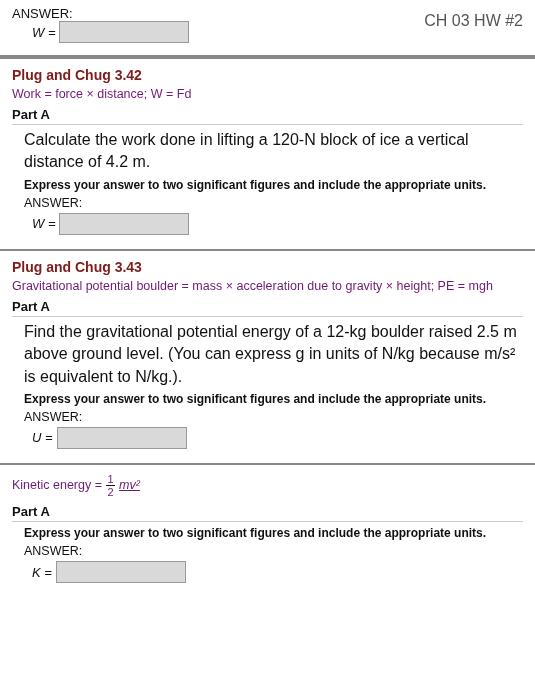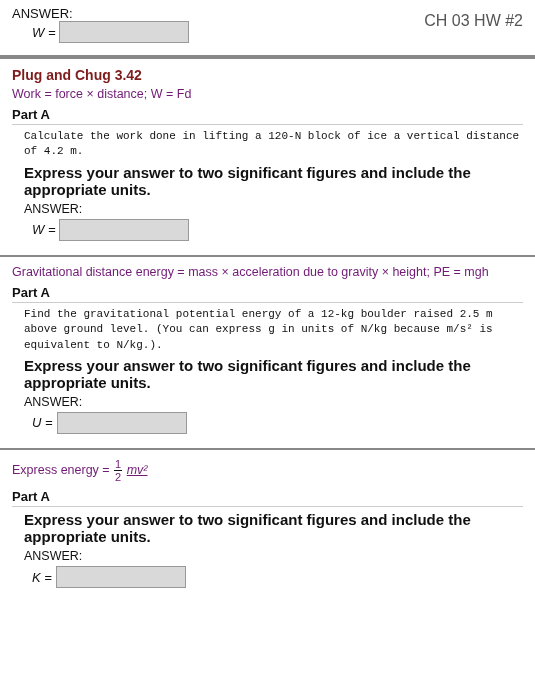--- a/index.html
+++ b/index.html
@@ -58,29 +58,28 @@
 
     .part-label {
       font-size: 13px;
       font-weight: bold;
       margin-bottom: 4px;
       border-bottom: 1px solid #ccc;
       padding-bottom: 2px;
     }
 
     .problem-text {
-      font-size: 11px;
+      font-size: 16px;
       margin-bottom: 4px;
       line-height: 1.4;
       padding-left: 12px;
-      font-family: Liberation Mono, monospace;
     }
 
     .sig-figs {
-      font-size: 15px;
+      font-size: 12px;
       font-weight: bold;
       margin-bottom: 4px;
       padding-left: 12px;
     }
 
     .answer-label {
       font-size: 12.5px;
       margin-bottom: 3px;
       padding-left: 12px;
     }
@@ -152,36 +151,37 @@
     <div class="problem-text">Calculate the work done in lifting a 120-N block of ice a vertical distance of 4.2 m.</div>
     <div class="sig-figs">Express your answer to two significant figures and include the appropriate units.</div>
     <div class="answer-label">ANSWER:</div>
     <div class="answer-field-row">
       <span class="var">W =</span>
       <input type="text" value="" style="">
     </div>
   </div>
 
   <div class="section">
+    <div class="section-title">Plug and Chug 3.43</div>
     <div class="formula-line">
-      <span>Gravitational distance energy = mass × acceleration due to gravity × height; PE = mgh</span>
+      <span>Gravitational potential boulder = mass × acceleration due to gravity × height; PE = mgh</span>
     </div>
     <div class="part-label">Part A</div>
     <div class="problem-text">Find the gravitational potential energy of a 12-kg boulder raised 2.5 m above ground level. (You can express g in units of N/kg because m/s² is equivalent to N/kg.).</div>
     <div class="sig-figs">Express your answer to two significant figures and include the appropriate units.</div>
     <div class="answer-label">ANSWER:</div>
     <div class="answer-field-row">
       <span class="var">U =</span>
       <input type="text" value="" style="">
     </div>
   </div>
 
   <div class="section">
     <div class="formula-line">
-      <span>Express energy = </span>
+      <span>Kinetic energy = </span>
       <span class="fraction">
         <span class="num">1</span>
         <span class="den">2</span>
       </span>
       <em><span>mv²</span></em>
     </div>
     <div class="part-label">Part A</div>
     <div class="sig-figs">Express your answer to two significant figures and include the appropriate units.</div>
     <div class="answer-label">ANSWER:</div>
     <div class="answer-field-row">

